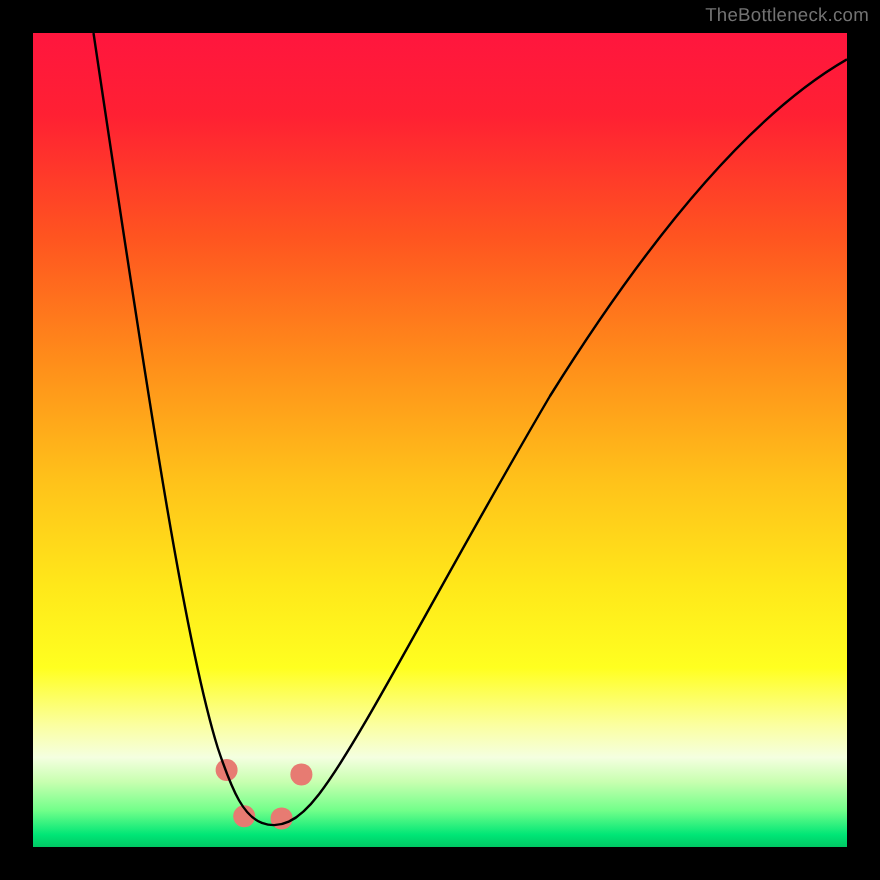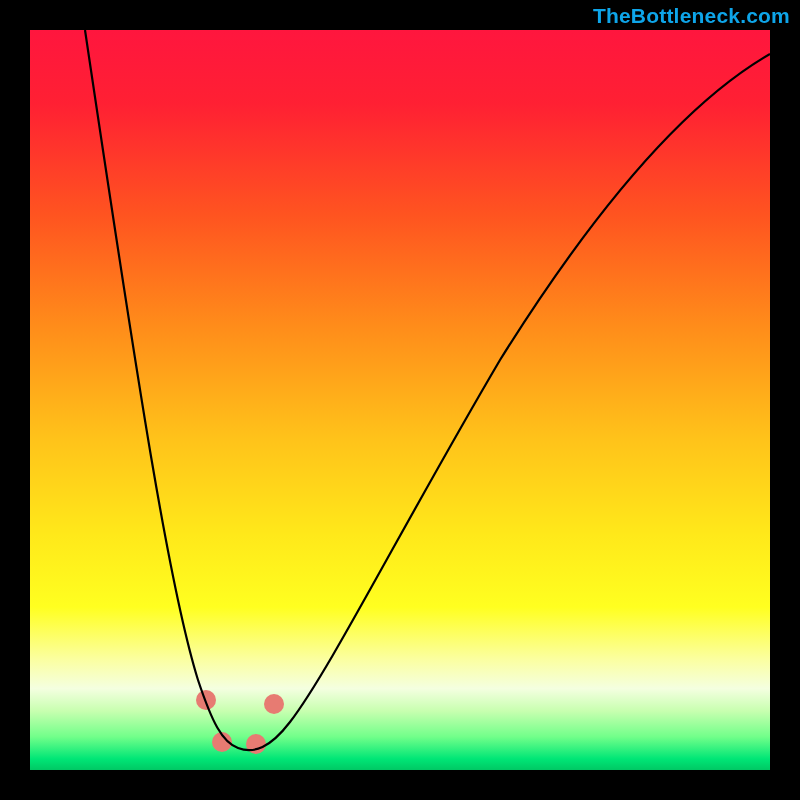--- a/index.html
+++ b/index.html
@@ -20,23 +20,23 @@
     overflow: hidden;
   }
   .gradient {
     position: absolute;
     inset: 0;
   }
   .watermark {
     position: absolute;
     top: 4px;
     right: 10px;
-    color: #0ea5e9;
-    font-size: 21px;
-    font-weight: 700;
+    color: #737373;
+    font-size: 17px;
+    font-weight: 400;
     letter-spacing: 0.2px;
   }
   svg.curve {
     position: absolute;
     inset: 0;
     width: 100%;
     height: 100%;
     overflow: visible;
   }
 </style>

